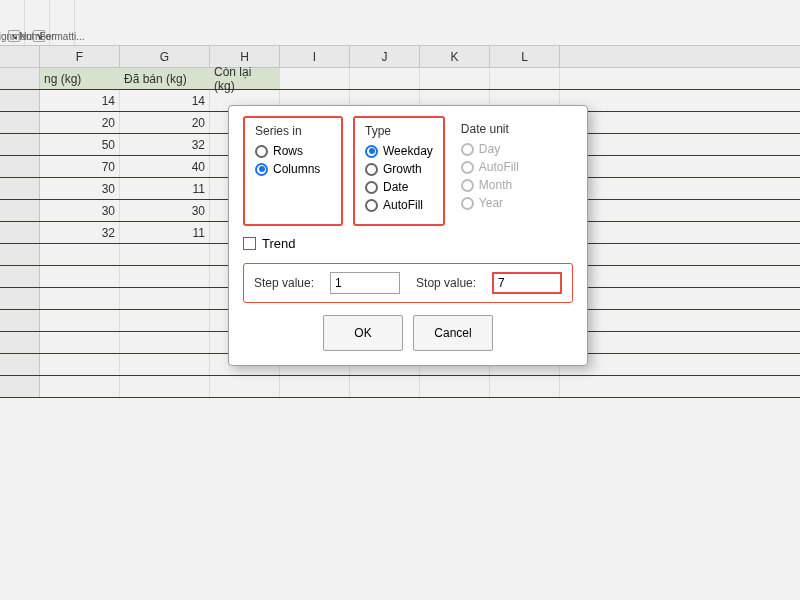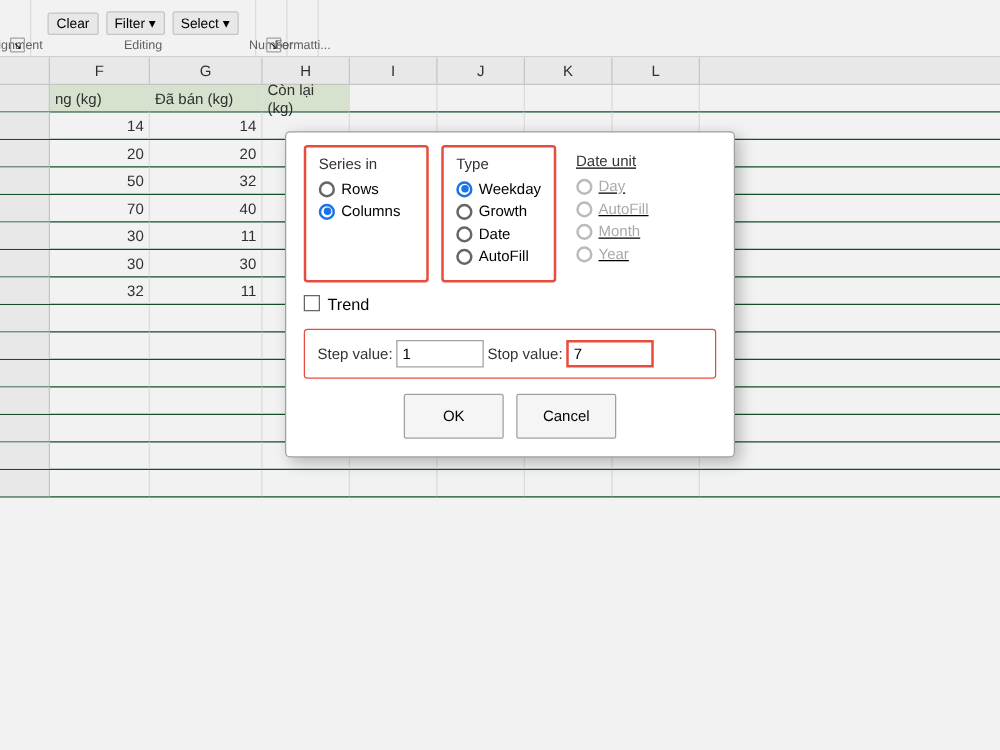--- a/index.html
+++ b/index.html
@@ -243,45 +243,44 @@
       border-radius: 3px;
       padding: 6px 10px 8px 10px;
       margin-right: 10px;
       min-width: 90px;
     }
 
     
     .section-date-unit {
       padding: 6px 6px 8px 6px;
       min-width: 80px;
-      text-decoration: underline;
     }
 
     
     .trend-row {
       display: flex;
-      align-items: flex-start;
+      align-items: center;
       gap: 6px;
       margin-bottom: 12px;
     }
     .checkbox {
       width: 13px;
       height: 13px;
       border: 1px solid #666;
       background: #fff;
       display: flex;
       align-items: center;
       justify-content: center;
     }
 
     
     .values-row {
       display: flex;
       align-items: center;
-      gap: 3px;
+      gap: 16px;
       margin-bottom: 14px;
     }
     .value-label {
       font-size: 12px;
       color: #333;
       white-space: nowrap;
     }
     .value-input {
       border: 1px solid #a0a0a0;
       height: 22px;
@@ -323,28 +322,20 @@
     }
   </style>
 </head>
 <body>
 
 <div class="ribbon">
   <div class="ribbon-group">
     <div class="ribbon-group-content"></div>
     <span class="ribbon-group-label">Alignment</span>
     <div class="ribbon-expand">↘</div>
-  </div>
-  <div class="ribbon-group" style="min-width:180px;">
-    <div class="ribbon-group-content">
-      <button class="ribbon-btn">Clear</button>
-      <button class="ribbon-btn">Filter ▾</button>
-      <button class="ribbon-btn">Select ▾</button>
-    </div>
-    <span class="ribbon-group-label">Editing</span>
   </div>
   <div class="ribbon-group">
     <div class="ribbon-group-content"></div>
     <span class="ribbon-group-label">Number</span>
     <div class="ribbon-expand">↘</div>
   </div>
   <div class="ribbon-group">
     <div class="ribbon-group-content"></div>
     <span class="ribbon-group-label">Formatti...</span>
   </div>

